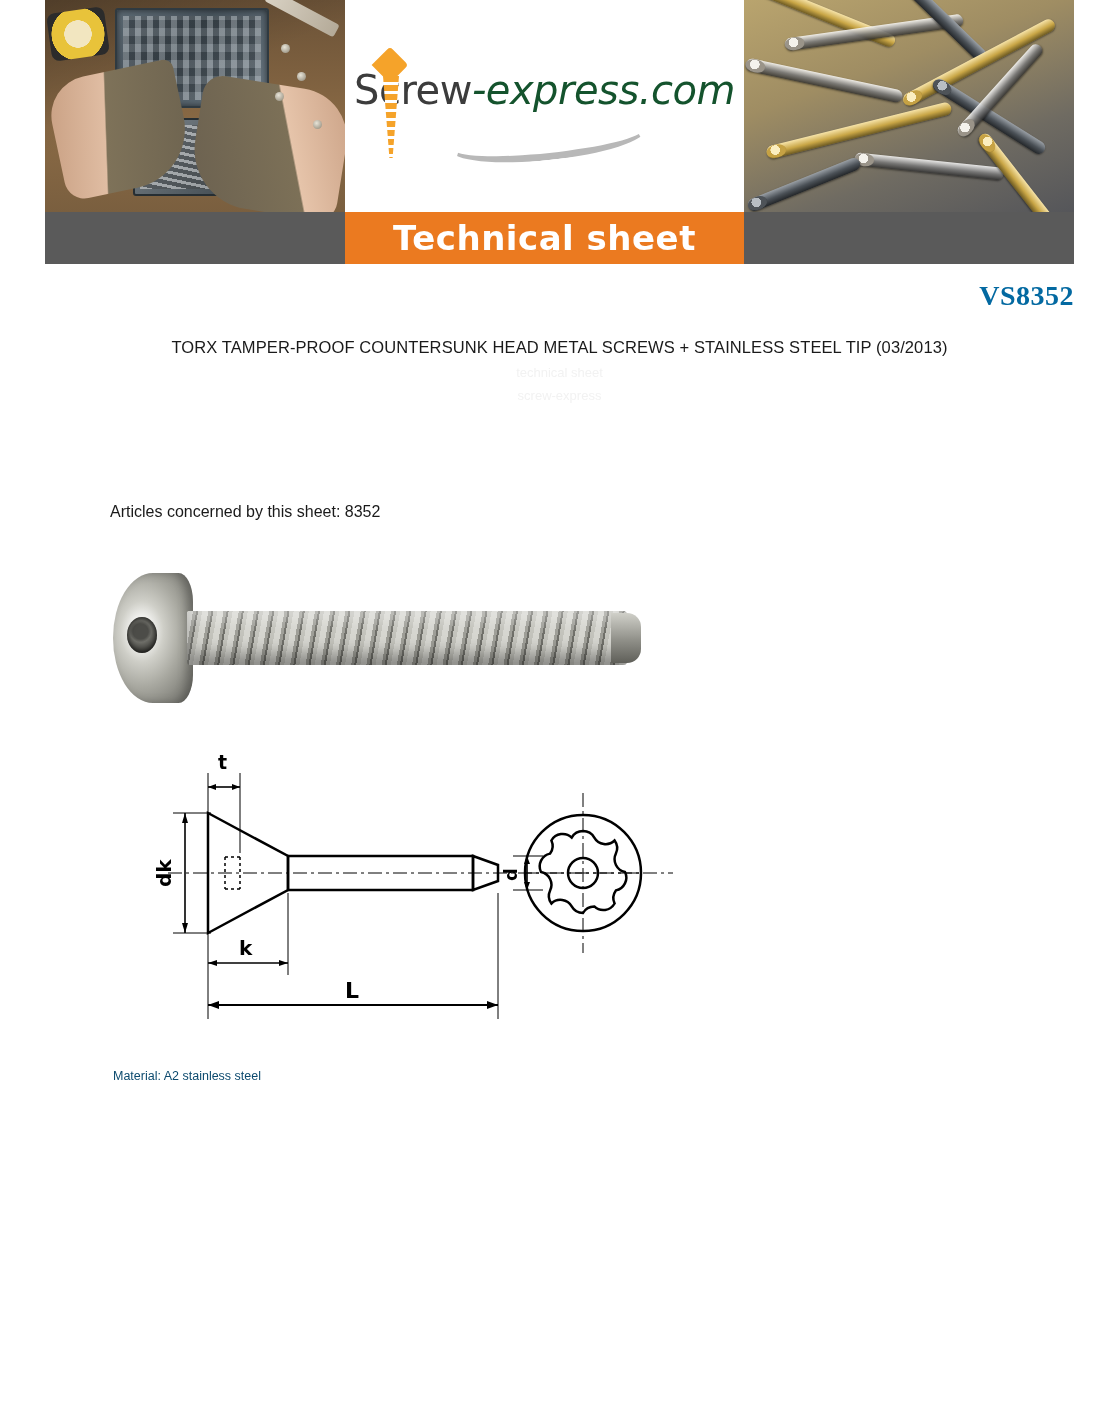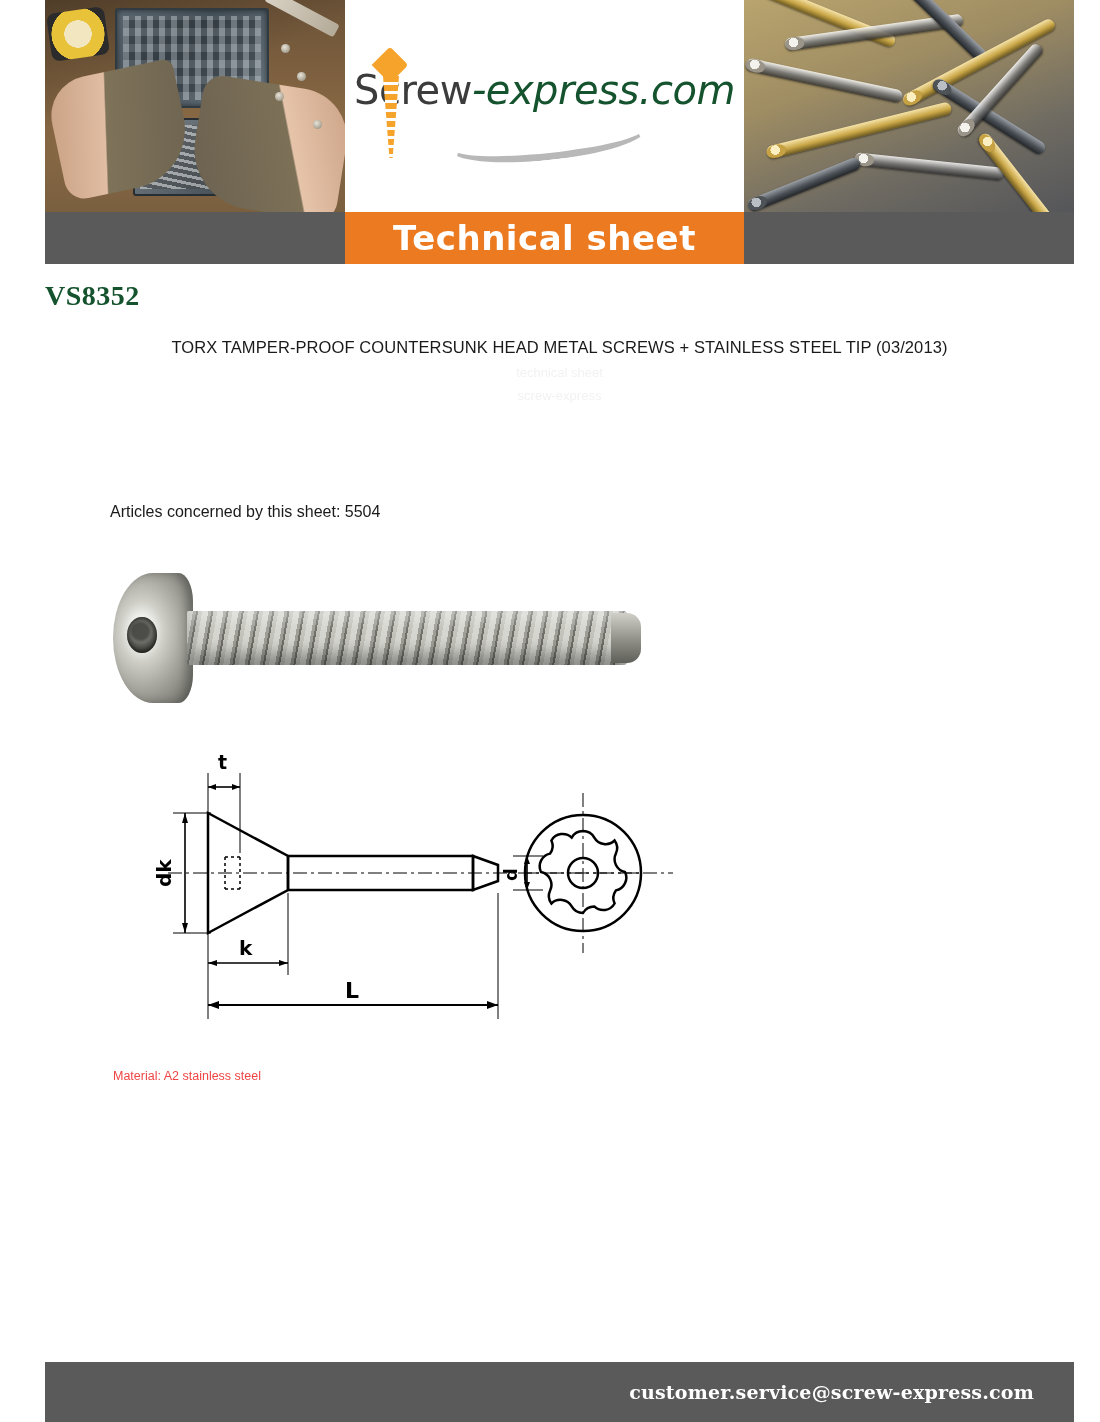--- a/index.html
+++ b/index.html
@@ -265,25 +265,25 @@
   }
 
   
   .content {
     position: absolute;
     left: 45px;
     top: 264px;
     width: 1029px;
   }
   .doc-ref {
-    text-align: left;
+    text-align: right;
     font-family: "Liberation Serif", serif;
     font-weight: bold;
     font-size: 28px;
-    color: #14532d;
+    color: #0369a1;
     margin-top: 16px;
     letter-spacing: 0.5px;
   }
   .doc-subtitle {
     text-align: center;
     font-size: 16.5px;
     color: #1a1a1a;
     margin-top: 26px;
     letter-spacing: 0.1px;
   }
@@ -371,21 +371,21 @@
     margin-left: 68px;
     width: 600px;
     height: 280px;
   }
   .drawing svg { display:block; }
 
   .material-note {
     margin-top: 36px;
     margin-left: 68px;
     font-size: 12.5px;
-    color: #ef4444;
+    color: #0c4a6e;
   }
   .nipple-note {
     margin-top: 24px;
     margin-left: 68px;
     font-size: 13.5px;
     color: #111;
   }
 
   
   .footer {
@@ -477,21 +477,21 @@
 
   <div class="content">
 
     <div class="doc-ref">VS8352</div>
 
     <div class="doc-subtitle">TORX TAMPER-PROOF COUNTERSUNK HEAD METAL SCREWS + STAINLESS STEEL TIP (03/2013)</div>
 
     <div class="ghost-line">technical sheet</div>
     <div class="ghost-line">screw-express</div>
 
-    <div class="articles-line">Articles concerned by this sheet: 5504</div>
+    <div class="articles-line">Articles concerned by this sheet: 8352</div>
 
     <div class="photo-screw">
       <div class="ps-head">
         <div class="torx"></div>
       </div>
       <div class="ps-shank-smooth"></div>
       <div class="ps-shank"></div>
     </div>
 
     <div class="drawing">
@@ -568,17 +568,14 @@
         <circle cx="470" cy="120" r="15" fill="none" stroke="#000" stroke-width="2.5"></circle>
         <line x1="412" y1="120" x2="528" y2="120" stroke="#000" stroke-width="1" stroke-dasharray="14,4,3,4"></line>
       </svg>
     </div>
 
     <div class="material-note">Material: A2 stainless steel</div>
 
   </div>
 
   <div class="footer-spacer"></div>
-  <div class="footer">
-    <span class="footer-email">customer.service@screw-express.com</span>
-  </div>
 
 </div>
 
 </body></html>

